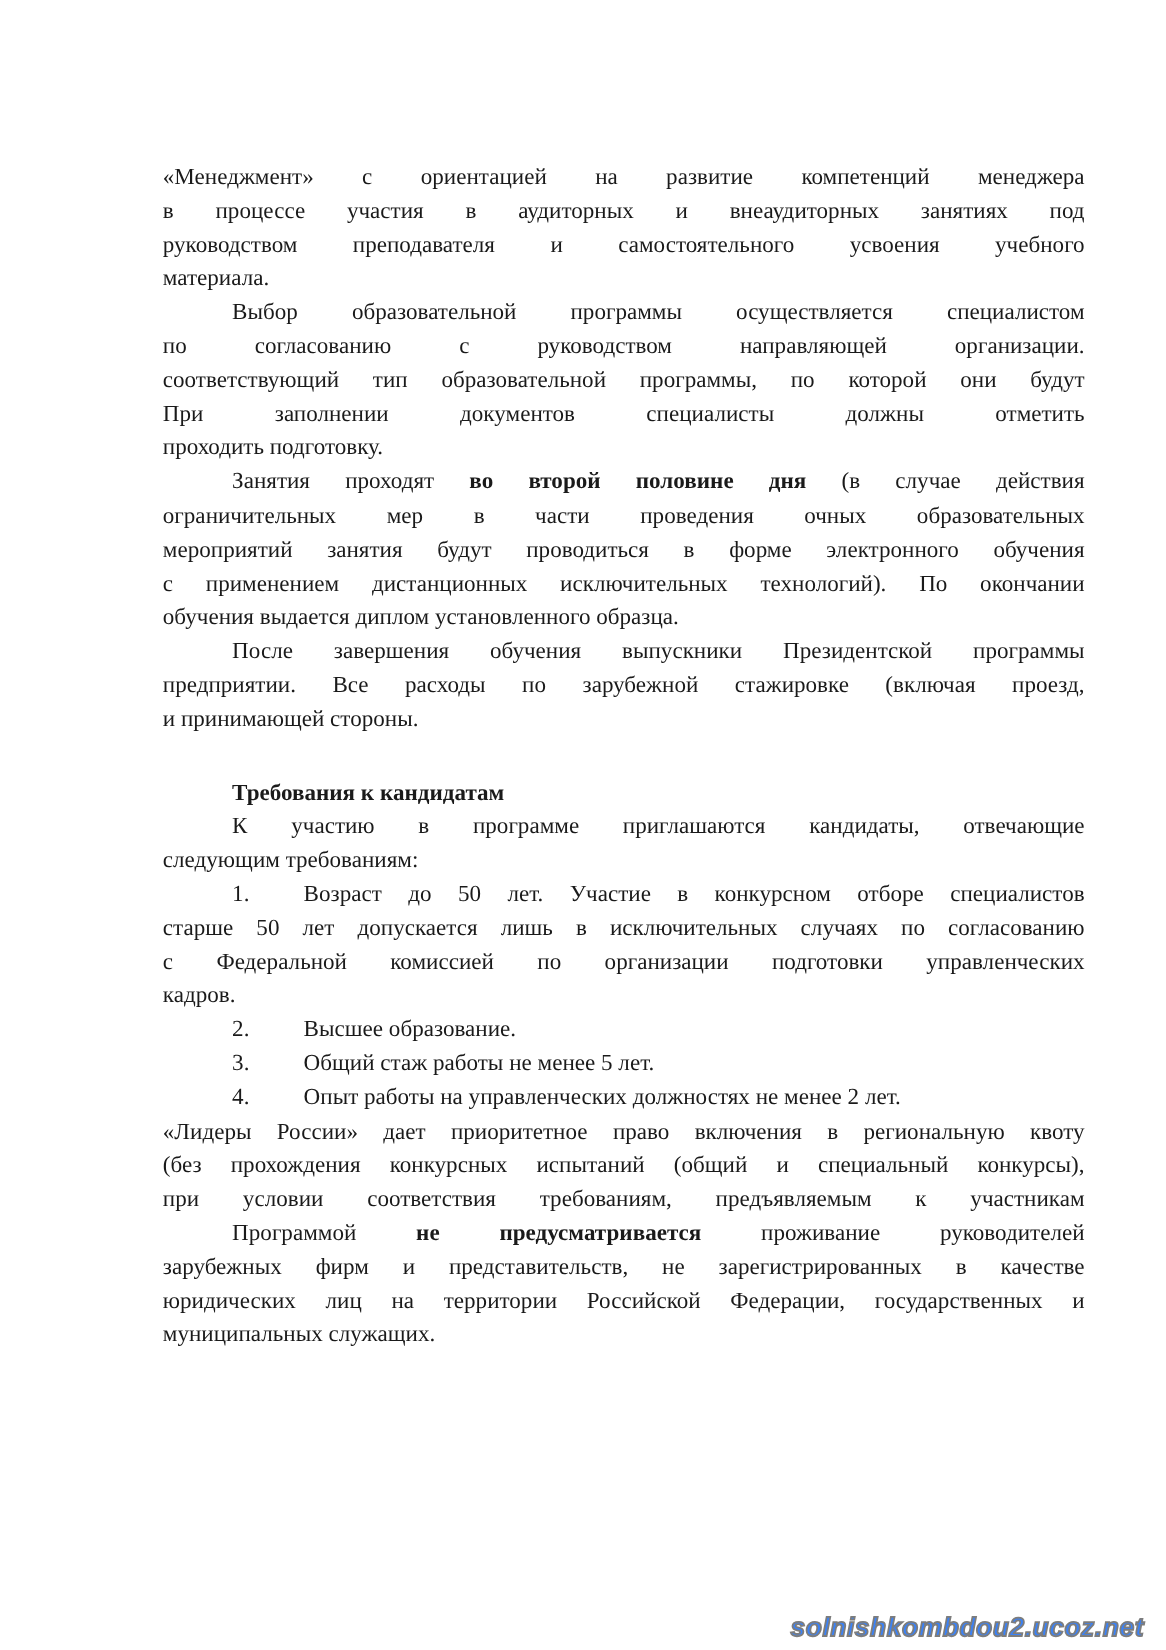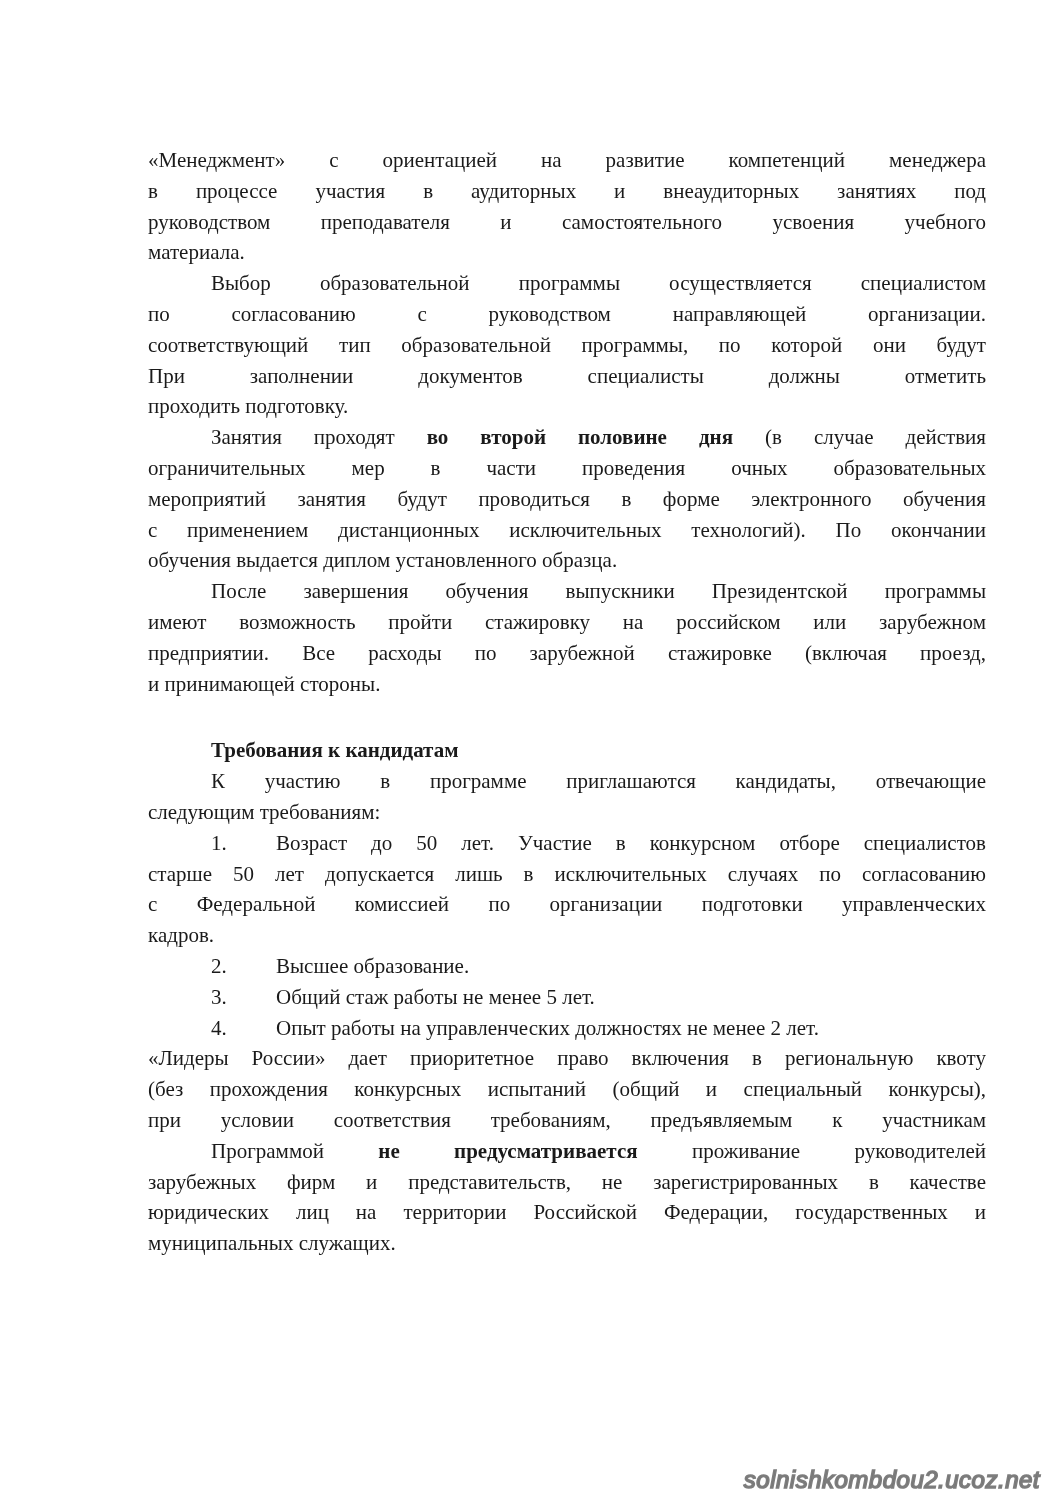--- a/index.html
+++ b/index.html
@@ -31,25 +31,25 @@
     display: inline-block;
     width: 65px;
     text-indent: 0;
   }
   .spacer { height: 36px; }
   b { font-weight: bold; }
   .watermark {
     position: absolute;
     right: 20px; bottom: 6px;
     font-family: "Liberation Sans", sans-serif;
-    font-weight: normal;
+    font-weight: bold;
     font-style: italic;
     font-size: 24px;
     letter-spacing: 0.5px;
-    color: #737373;
+    color: #3b82f6;
     -webkit-text-stroke: 1.6px #7d7d7d;
   }
 </style>
 </head>
 <body>
 
 <div class="doc">
     <div class="block">
       <div class="line"><span>«Менеджмент» с ориентацией на развитие компетенций менеджера</span></div>
       <div class="line"><span>в процессе участия в аудиторных и внеаудиторных занятиях под</span></div>
@@ -65,21 +65,20 @@
     </div>
     <div class="block">
       <div class="line first-indent"><span>Занятия проходят </span><b>во второй половине дня</b><span> (в случае действия</span></div>
       <div class="line"><span>ограничительных мер в части проведения очных образовательных</span></div>
       <div class="line"><span>мероприятий занятия будут проводиться в форме электронного обучения</span></div>
       <div class="line"><span>с применением дистанционных исключительных технологий). По окончании</span></div>
       <div class="line last"><span>обучения выдается диплом установленного образца.</span></div>
     </div>
     <div class="block">
       <div class="line first-indent"><span>После завершения обучения выпускники Президентской программы</span></div>
-      <div class="line"><span>имеют возможность пройти стажировку на российском или зарубежном</span></div>
       <div class="line"><span>предприятии. Все расходы по зарубежной стажировке (включая проезд,</span></div>
       <div class="line last"><span>и принимающей стороны.</span></div>
     </div>
     <div class="block spacer"></div>
     <div class="block">
       <div class="line last first-indent"><b>Требования к кандидатам</b></div>
     </div>
     <div class="block">
       <div class="line first-indent"><span>К участию в программе приглашаются кандидаты, отвечающие</span></div>
       <div class="line last"><span>следующим требованиям:</span></div>

